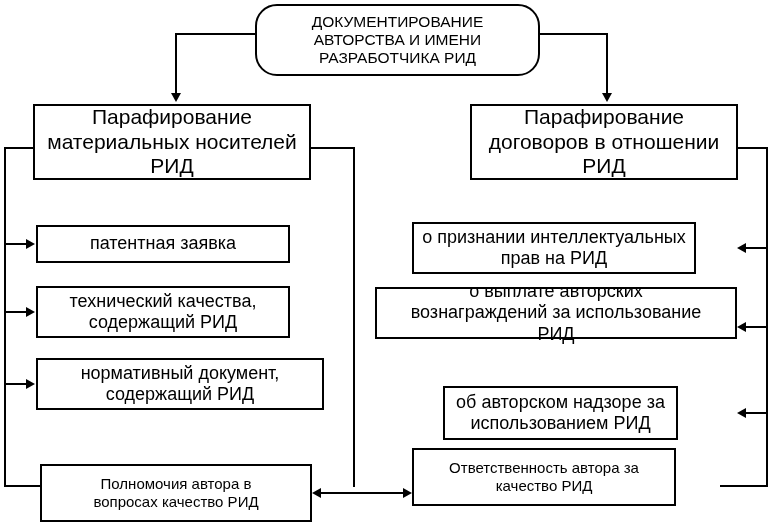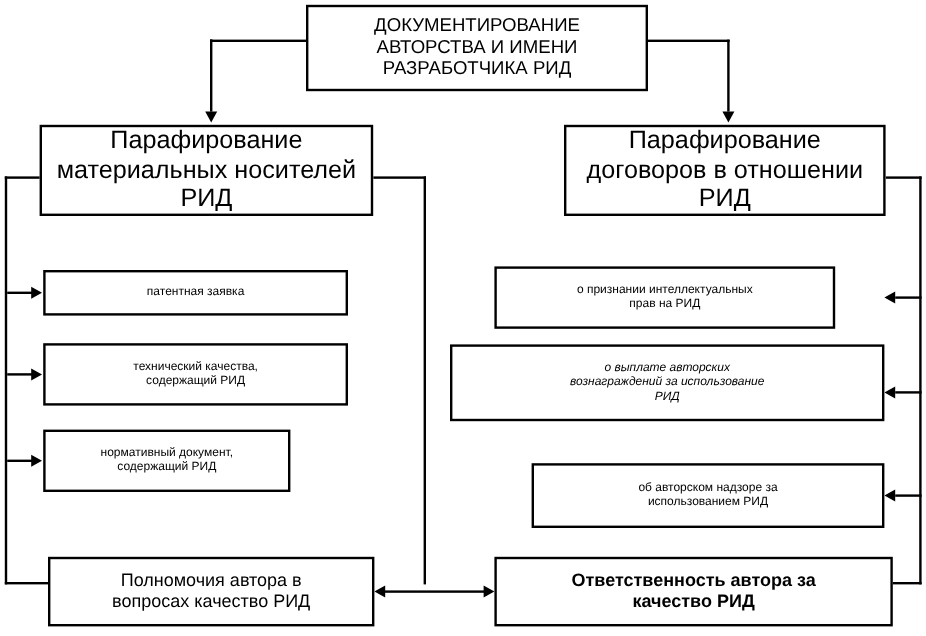--- a/index.html
+++ b/index.html
@@ -31,21 +31,21 @@
     padding: 2px 4px;
     z-index: 3;
   }
   .node span {
     display: block;
     width: 100%;
     white-space: pre-line;
   }
   .t-title { font-size: 15.5px; }
   .t-main  { font-size: 21px; }
-  .t-item  { font-size: 10px; }
+  .t-item  { font-size: 18px; }
   .t-bottom{ font-size: 15px; }
 
   .line {
     position: absolute;
     background: #000000;
     z-index: 1;
   }
   .hline { height: 2px; }
   .vline { width: 2px; }
 
@@ -69,21 +69,21 @@
     border-left: 5px solid transparent;
     border-right: 5px solid transparent;
     border-top: 9px solid #000000;
   }
 </style>
 </head>
 <body>
 
 <div id="canvas">
 
-  <div class="node t-title" style="left:255px; top:4px; width:285px; height:72px;">
+  <div class="node t-title" style="left:255px; top:4px; width:285px; height:72px;border-radius:22px;">
     <span>ДОКУМЕНТИРОВАНИЕ
 АВТОРСТВА И ИМЕНИ
 РАЗРАБОТЧИКА РИД</span>
   </div>
 
   <div class="line vline" style="left:175px; top:33px; width:2px; height:2px;"></div>
   <div class="line hline" style="left:175px; top:33px; width:82px; height:2px;"></div>
   <div class="line vline" style="left:175px; top:33px; height:60px;"></div>
   <div class="arrow arrow-down" style="left:171px; top:93px;"></div>
 
@@ -119,21 +119,21 @@
 
   <div class="node t-item" style="left:36px; top:225px; width:254px; height:38px;">
     <span>патентная заявка</span>
   </div>
 
   <div class="node t-item" style="left:36px; top:286px; width:254px; height:52px;">
     <span>технический качества,
 содержащий РИД</span>
   </div>
 
-  <div class="node t-item" style="left:36px; top:358px; width:206px; height:52px;">
+  <div class="node t-item" style="left:36px; top:358px; width:288px; height:52px;">
     <span>нормативный документ,
 содержащий РИД</span>
   </div>
 
   <div class="line vline" style="left:353px; top:147px; height:340px;"></div>
   <div class="line hline" style="left:311px; top:147px; width:44px; height:2px;"></div>
 
   <div class="line vline" style="left:766px; top:147px; height:340px;"></div>
   <div class="line hline" style="left:738px; top:147px; width:30px; height:2px;"></div>
 
@@ -146,37 +146,37 @@
   <div class="line hline" style="left:746px; top:412px; width:22px; height:2px;"></div>
   <div class="arrow arrow-left" style="left:737px; top:408px;"></div>
 
   <div class="line hline" style="left:720px; top:485px; width:48px; height:2px;"></div>
 
   <div class="node t-item" style="left:412px; top:222px; width:284px; height:52px;">
     <span>о признании интеллектуальных
 прав на РИД</span>
   </div>
 
-  <div class="node t-item" style="left:375px; top:287px; width:362px; height:64px;font-style:italic;">
+  <div class="node t-item" style="left:375px; top:287px; width:362px; height:52px;">
     <span>о выплате авторских
 вознаграждений за использование
 РИД</span>
   </div>
 
-  <div class="node t-item" style="left:443px; top:386px; width:294px; height:54px;justify-content:center;">
+  <div class="node t-item" style="left:443px; top:386px; width:235px; height:54px;justify-content:center;">
     <span>об авторском надзоре за
 использованием РИД</span>
   </div>
 
   <div class="node t-bottom" style="left:40px; top:464px; width:272px; height:58px;">
     <span>Полномочия автора в
 вопросах качество РИД</span>
   </div>
 
-  <div class="node t-bottom" style="left:412px; top:464px; width:332px; height:58px;font-weight:bold;">
+  <div class="node t-bottom" style="left:412px; top:448px; width:264px; height:58px;">
     <span>Ответственность автора за
 качество РИД</span>
   </div>
 
   <div class="line hline" style="left:320px; top:492px; width:84px; height:2px;"></div>
   <div class="arrow arrow-left" style="left:312px; top:488px;"></div>
   <div class="arrow arrow-right" style="left:403px; top:488px;"></div>
 
 </div>
 

